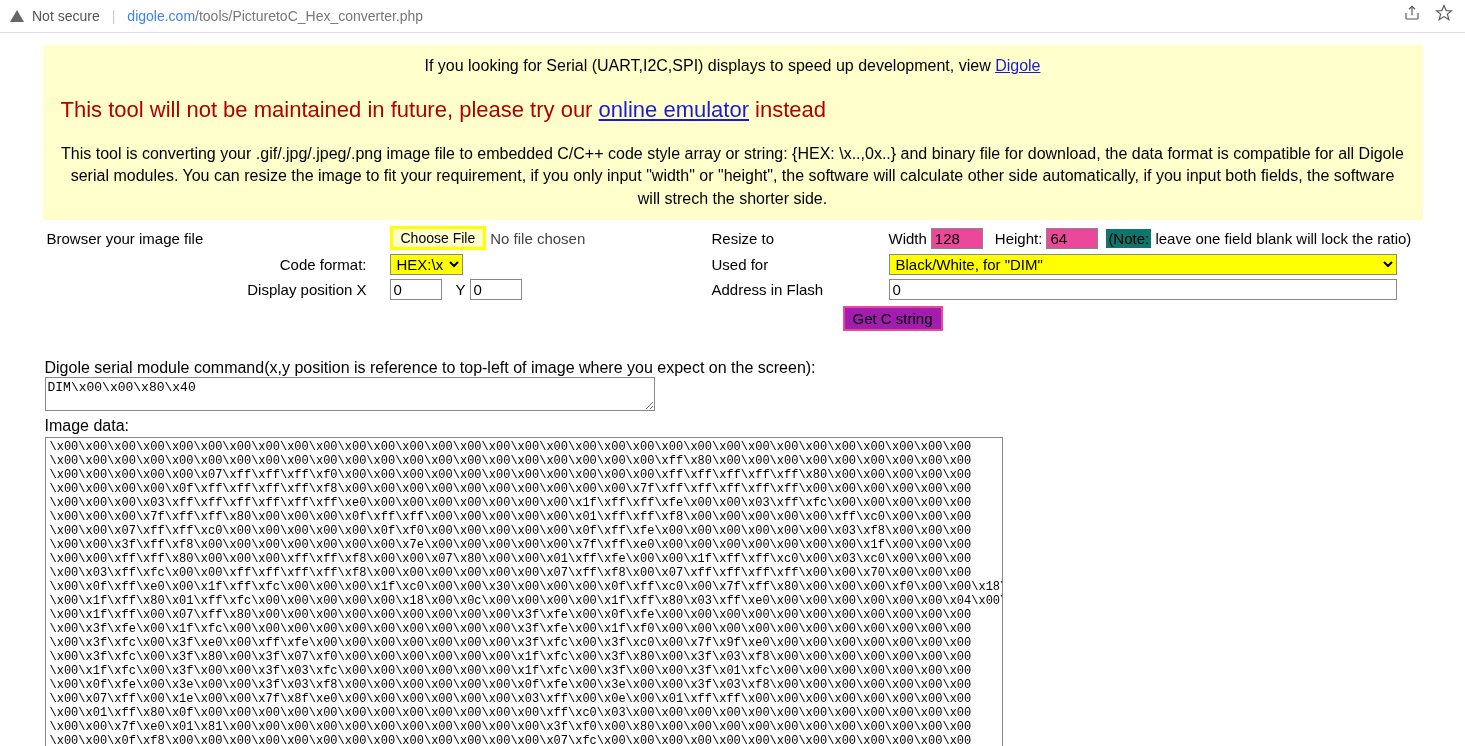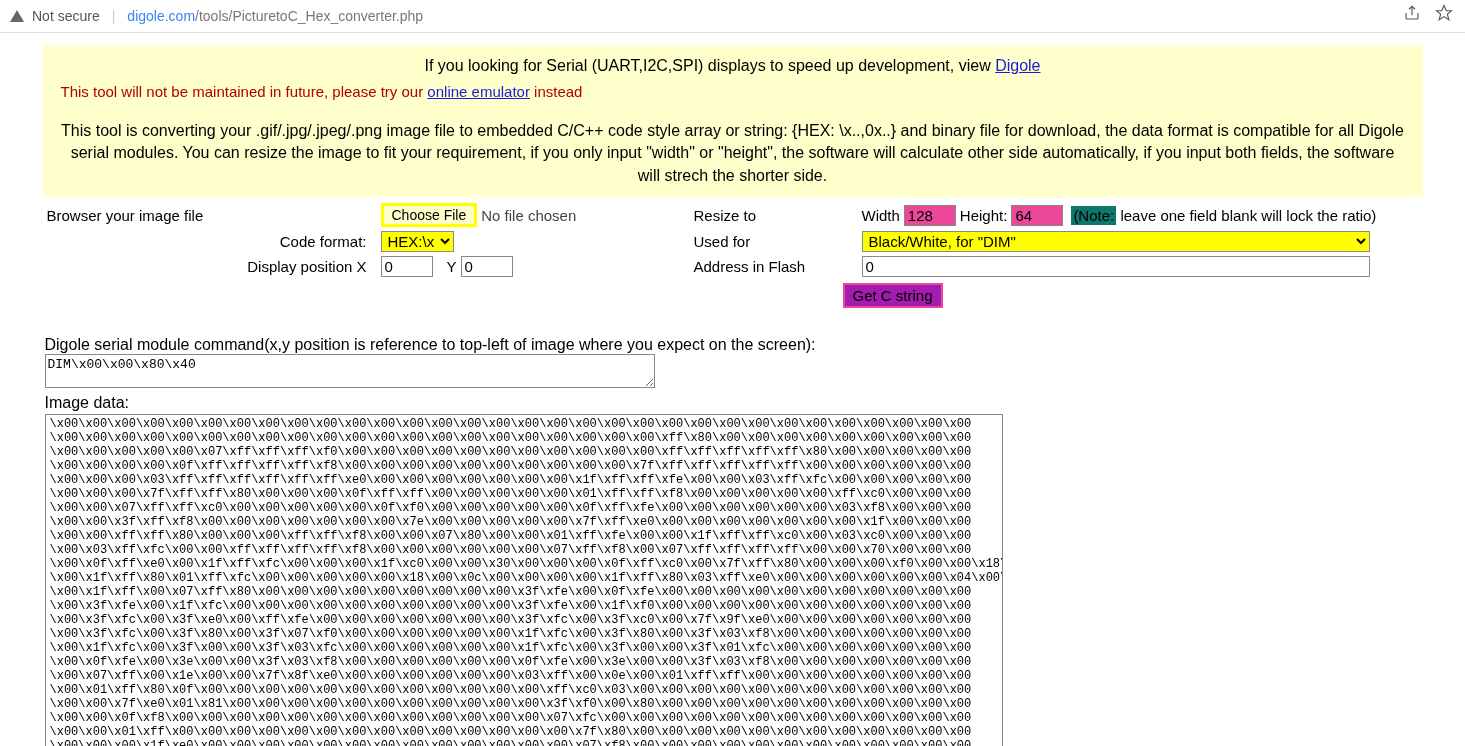--- a/index.html
+++ b/index.html
@@ -64,39 +64,39 @@
   .center {
     text-align: center;
     font-size: 16px;
   }
   a.link {
     color: #1a1adb;
     text-decoration: underline;
   }
   .warn-red {
     color: #b10000;
-    margin-top: 8px;
-    font-size: 15px;
+    margin-top: 22px;
+    font-size: 22px;
   }
   .desc {
     margin-top: 20px;
     font-size: 16px;
     line-height: 1.4;
     text-align: center;
   }
   .form-area {
     margin-top: 4px;
     padding: 0 4px 0 4px;
     font-size: 15px;
   }
   .form-row {
     display: flex;
     align-items: center;
     padding: 2px 0;
-    gap: 8px;
+    gap: 17px;
   }
   .form-row .left {
     width: 320px;
     text-align: right;
     padding-right: 6px;
   }
   .form-row .mid {
     width: 305px;
     display: flex;
     align-items: center;
@@ -261,21 +261,21 @@
     <div class="form-row">
       <div class="left" style="text-align:left;">Browser your image file</div>
       <div class="mid">
         <button class="choose-btn">Choose File</button>
         <span class="muted">No file chosen</span>
       </div>
       <div class="label2">Resize to</div>
       <div class="right">
         <span>Width</span>
         <input class="hl-input" value="128" style="">
-        <span style="margin-left:0;">Height:</span>
+        <span style="margin-left:8px;">Height:</span>
         <input class="hl-input" value="64" style="">
         <span class="note-span">
           <span class="note-hl">(Note:</span><span> leave one field blank will lock the ratio)</span>
         </span>
       </div>
     </div>
 
     <div class="form-row">
       <div class="left">Code format:</div>
       <div class="mid">

